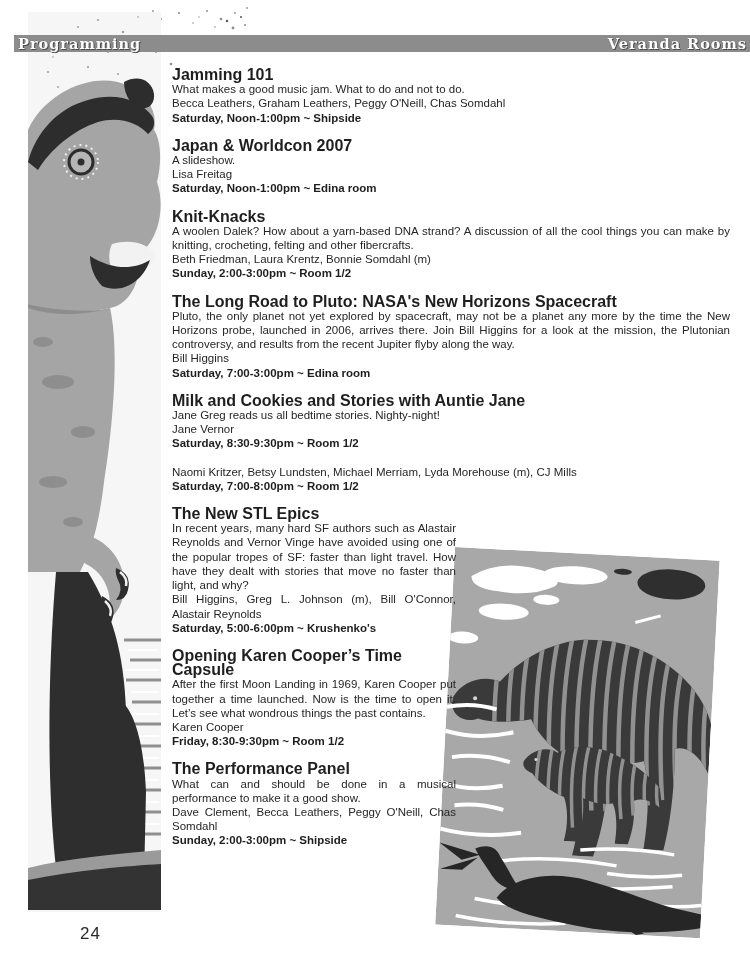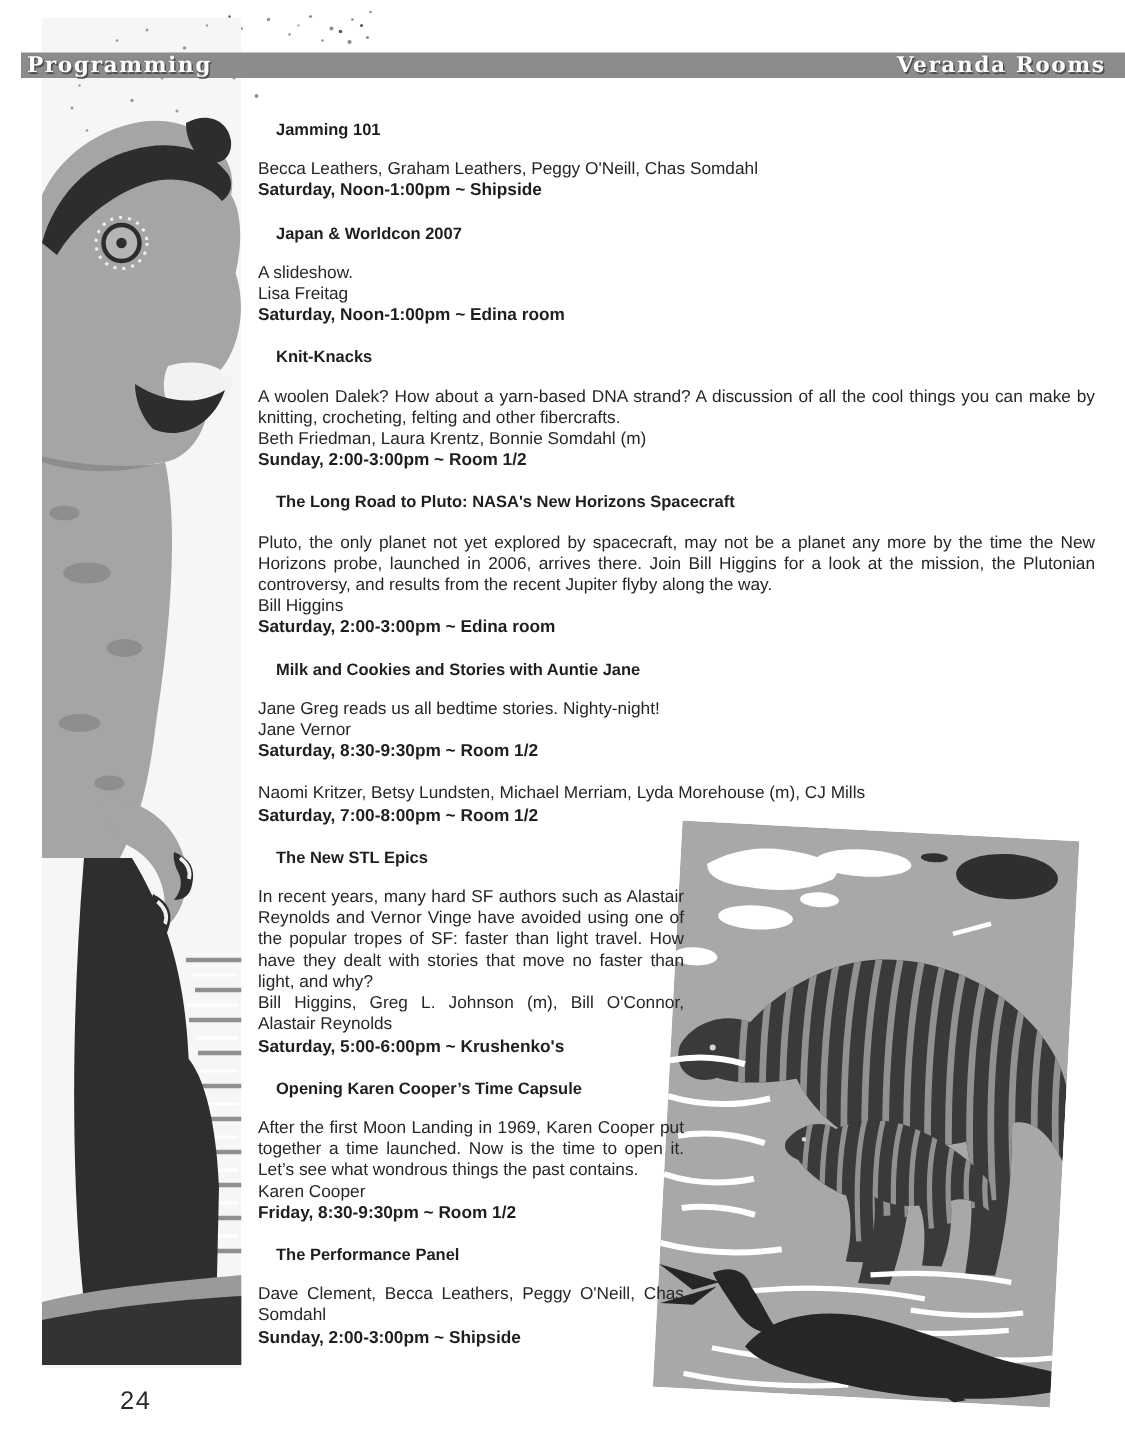--- a/index.html
+++ b/index.html
@@ -6,35 +6,35 @@
   body{
     width:750px;height:970px;position:relative;overflow:hidden;
     background:#ffffff;color:#262626;
     font-family:"Liberation Sans",sans-serif;
   }
   
   .header-bar{
     position:absolute;left:14px;right:0;top:35px;height:17px;
     background:#8c8c8c;z-index:3;
     display:flex;justify-content:space-between;align-items:center;
-    padding:0 13px 0 4px;box-sizing:border-box;
+    padding:0 3px 0 4px;box-sizing:border-box;
   }
   .header-label{
     font-family:"DejaVu Serif",serif;
     font-size:14.5px;line-height:17px;font-weight:bold;
     color:#ffffff;letter-spacing:1px;white-space:nowrap;
     text-shadow:1px 1px 0 #4d4d4d, 0 0 1px #4d4d4d;
   }
   
   .content{
     position:absolute;left:172px;top:68px;width:558px;z-index:2;
   }
   .program{margin:0 0 14px 0;font-size:11.5px;line-height:14.2px;}
   .program.narrow{width:284px;}
-  .program h3{margin:12px;font-size:11px;line-height:14.2px;font-weight:bold;color:#1e1e1e;}
+  .program h3{margin:0;font-size:16px;line-height:14.2px;font-weight:bold;color:#1e1e1e;}
   .program p{margin:0;}
   .program .desc,.program .people{text-align:justify;}
   .program .sched{font-weight:bold;color:#1e1e1e;}
   
   .illus-left{position:absolute;left:28px;top:12px;width:133px;height:900px;z-index:1;}
   .illus-right{
     position:absolute;left:455px;top:547px;width:265px;height:378px;z-index:1;
     transform:rotate(3deg);transform-origin:top left;
   }
   .speckles-top{position:absolute;left:95px;top:3px;width:160px;height:30px;z-index:0;}
@@ -280,20 +280,21 @@
       <path d="M60,348 C75,326 113,318 150,326 C188,334 218,346 242,350 L265,354 L265,368 C229,376 180,378 141,372 C103,366 73,362 60,348 Z"></path>
       <path d="M184,368 L201,378 L209,376 L191,366 Z"></path>
     </g>
   </svg>
 </div>
 
 <div class="content">
 
   <section class="program">
     <h3>Jamming 101</h3>
+    <p class="desc">What makes a good music jam. What to do and not to do.</p>
     <p class="people">Becca Leathers, Graham Leathers, Peggy O'Neill, Chas Somdahl</p>
     <p class="sched">Saturday, Noon-1:00pm ~ Shipside</p>
   </section>
 
   <section class="program">
     <h3>Japan &amp; Worldcon 2007</h3>
     <p class="desc">A slideshow.</p>
     <p class="people">Lisa Freitag</p>
     <p class="sched">Saturday, Noon-1:00pm ~ Edina room</p>
   </section>
@@ -302,21 +303,21 @@
     <h3>Knit-Knacks</h3>
     <p class="desc">A woolen Dalek? How about a yarn-based DNA strand? A discussion of all the cool things you can make by knitting, crocheting, felting and other fibercrafts.</p>
     <p class="people">Beth Friedman, Laura Krentz, Bonnie Somdahl (m)</p>
     <p class="sched">Sunday, 2:00-3:00pm ~ Room 1/2</p>
   </section>
 
   <section class="program">
     <h3>The Long Road to Pluto: NASA's New Horizons Spacecraft</h3>
     <p class="desc">Pluto, the only planet not yet explored by spacecraft, may not be a planet any more by the time the New Horizons probe, launched in 2006, arrives there. Join Bill Higgins for a look at the mission, the Plutonian controversy, and results from the recent Jupiter flyby along the way.</p>
     <p class="people">Bill Higgins</p>
-    <p class="sched">Saturday, 2:00-3:00pm ~ Edina room</p>
+    <p class="sched">Saturday, 7:00-3:00pm ~ Edina room</p>
   </section>
 
   <section class="program">
     <h3>Milk and Cookies and Stories with Auntie Jane</h3>
     <p class="desc">Jane Greg reads us all bedtime stories. Nighty-night!</p>
     <p class="people">Jane Vernor</p>
     <p class="sched">Saturday, 8:30-9:30pm ~ Room 1/2</p>
   </section>
 
   <section class="program">
@@ -333,19 +334,20 @@
 
   <section class="program narrow">
     <h3>Opening Karen Cooper’s Time Capsule</h3>
     <p class="desc">After the first Moon Landing in 1969, Karen Cooper put together a time launched. Now is the time to open it. Let’s see what wondrous things the past contains.</p>
     <p class="people">Karen Cooper</p>
     <p class="sched">Friday, 8:30-9:30pm ~ Room 1/2</p>
   </section>
 
   <section class="program narrow">
     <h3>The Performance Panel</h3>
+    <p class="desc">What can and should be done in a musical performance to make it a good show.</p>
     <p class="people">Dave Clement, Becca Leathers, Peggy O'Neill, Chas Somdahl</p>
     <p class="sched">Sunday, 2:00-3:00pm ~ Shipside</p>
   </section>
 
 </div>
 
 <div class="page-number">24</div>
 
 </body></html>

